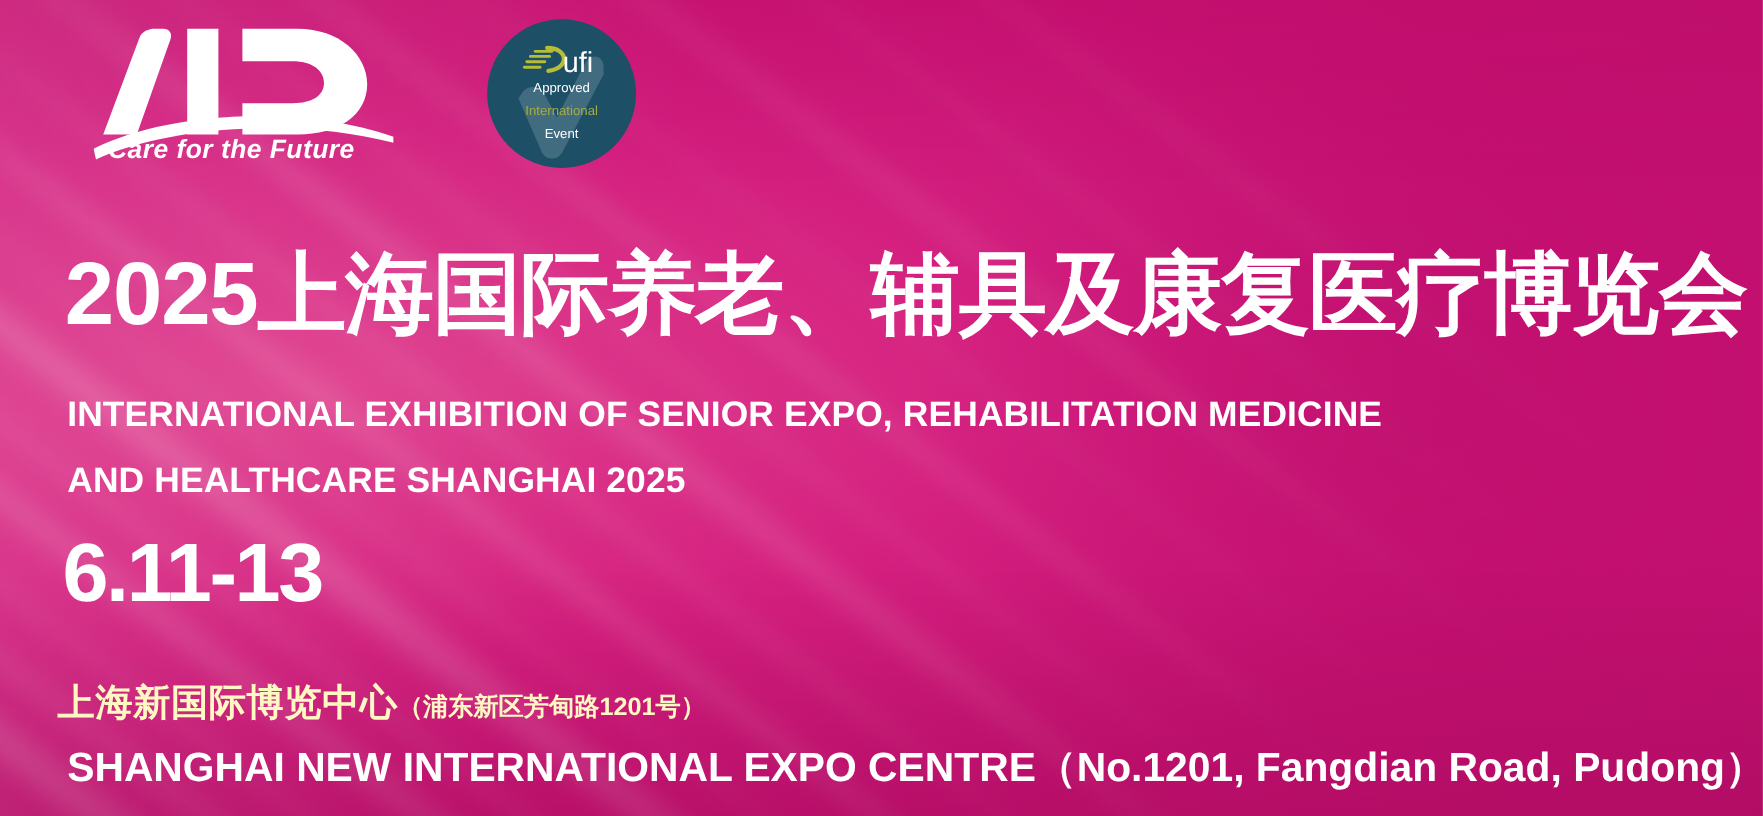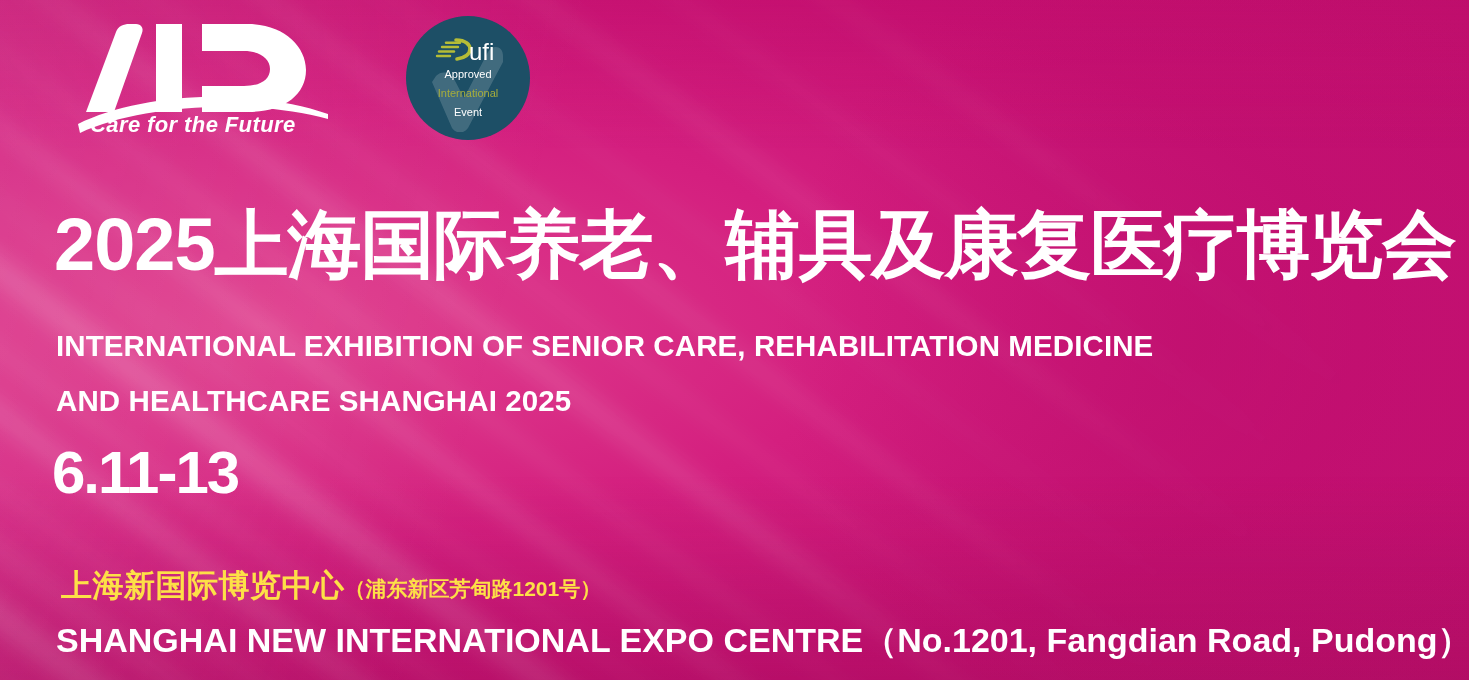--- a/index.html
+++ b/index.html
@@ -149,32 +149,32 @@
     color: #ffffff;
     letter-spacing: 0.1px;
     line-height: 55px;
     white-space: nowrap;
   }
   .subtitle-en .l2 { display: block; }
   .date {
     position: absolute;
     left: 52px;
     top: 443px;
-    font-size: 60px;
+    font-size: 69px;
     font-weight: 700;
     color: #ffffff;
     letter-spacing: -2px;
     line-height: 1;
     white-space: nowrap;
   }
   .venue-cn {
     position: absolute;
-    left: 61px;
+    left: 48px;
     top: 570px;
-    color: #fde047;
+    color: #fef9c3;
     white-space: nowrap;
     line-height: 1;
   }
   .venue-cn .main {
     font-size: 31px;
     font-weight: 700;
     letter-spacing: 0.5px;
   }
   .venue-cn .sub {
     font-size: 21px;
@@ -267,21 +267,21 @@
       </div>
       <div class="ufi-line">Approved</div>
       <div class="ufi-line olive">International</div>
       <div class="ufi-line">Event</div>
     </div>
   </div>
 
   <div class="title-cn">2025上海国际养老、辅具及康复医疗博览会</div>
 
   <div class="subtitle-en">
-    <span class="l1">INTERNATIONAL EXHIBITION OF SENIOR CARE, REHABILITATION MEDICINE</span>
+    <span class="l1">INTERNATIONAL EXHIBITION OF SENIOR EXPO, REHABILITATION MEDICINE</span>
     <span class="l2">AND HEALTHCARE SHANGHAI 2025</span>
   </div>
 
   <div class="date">6.11-13</div>
 
   <div class="venue-cn">
     <span class="main">上海新国际博览中心</span><span class="sub">（浦东新区芳甸路1201号）</span>
   </div>
   <div class="venue-en">SHANGHAI NEW INTERNATIONAL EXPO CENTRE（No.1201, Fangdian Road, Pudong）</div>
 

